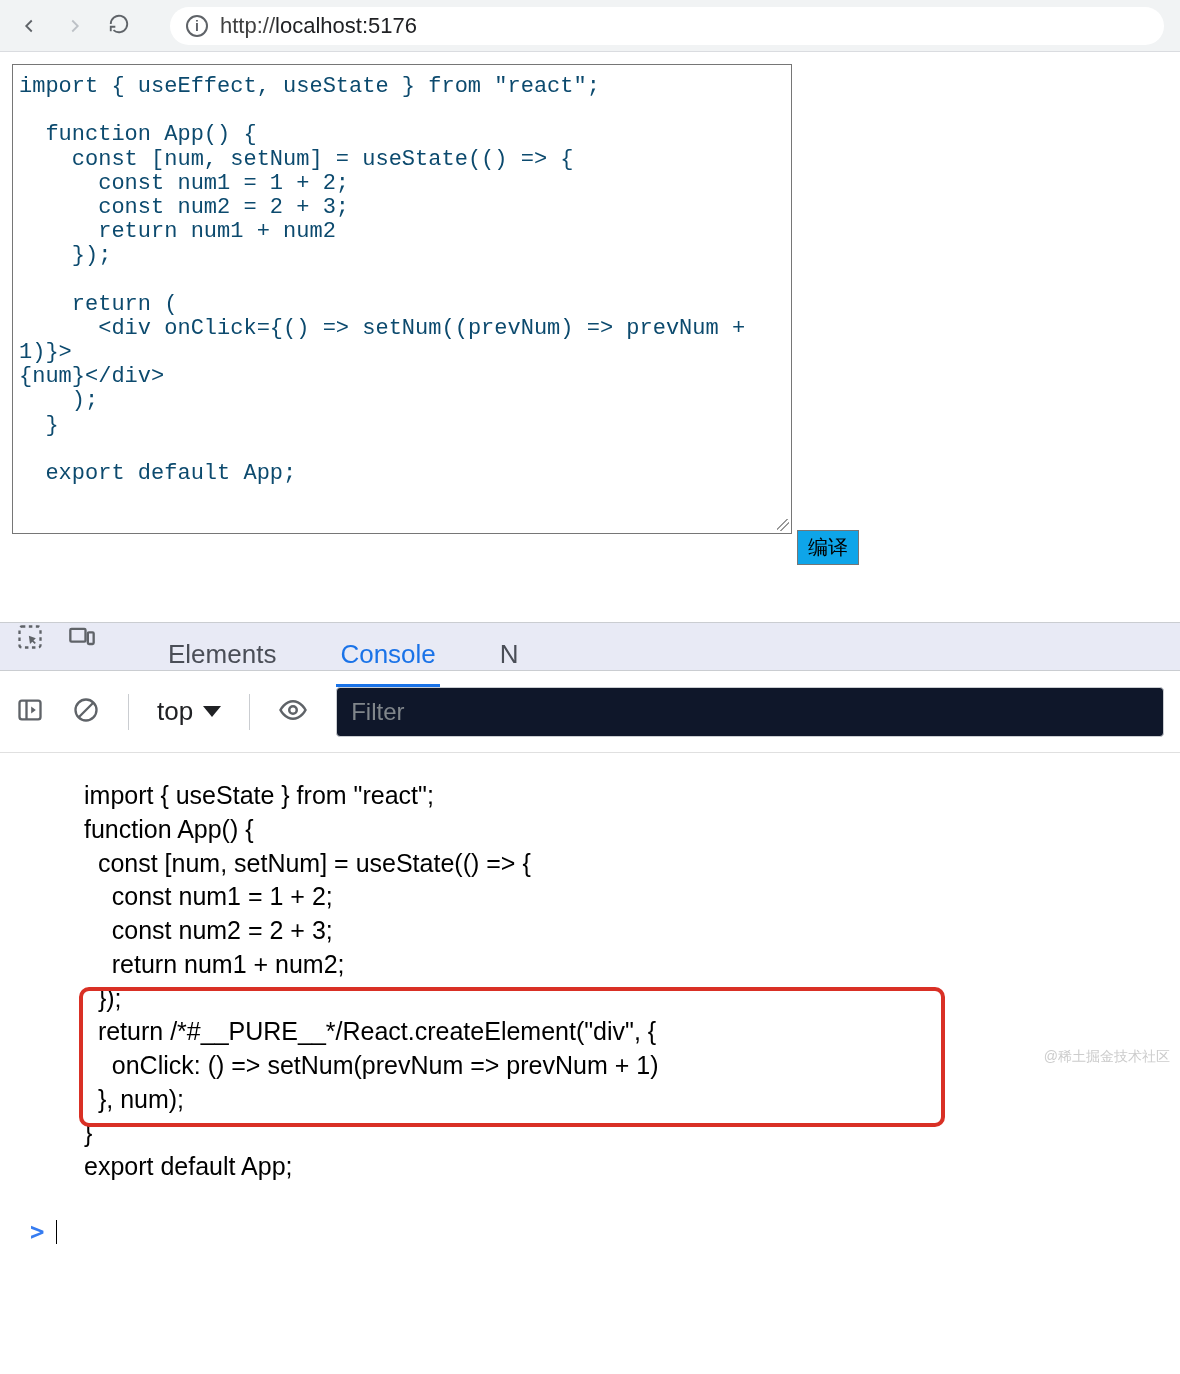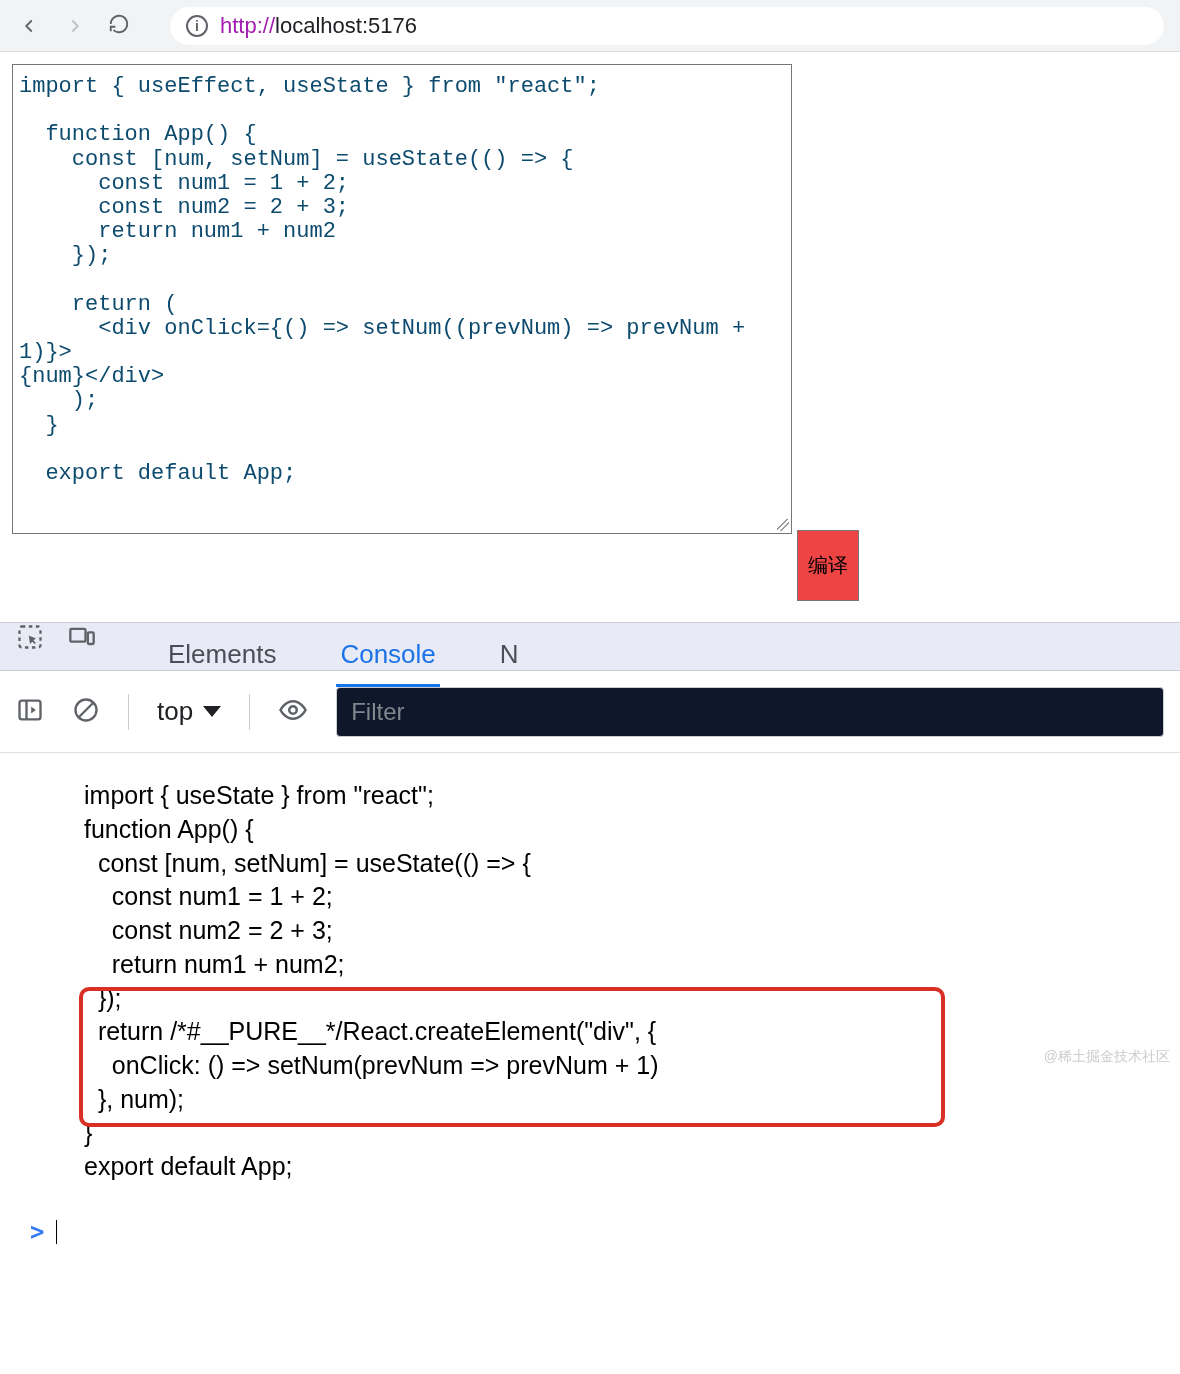--- a/index.html
+++ b/index.html
@@ -68,21 +68,21 @@
       align-items: center;
       justify-content: center;
       font-size: 14px;
       font-weight: bold;
     }
     .url-text {
       font-size: 22px;
       color: #202124;
     }
     .url-scheme {
-      color: #a21caf;
+      color: #404040;
     }
     .page-content {
       padding: 12px;
     }
     .code-box {
       border: 1px solid #767676;
       padding: 10px 6px;
       font-family: "Courier New", Courier, monospace;
       font-size: 22px;
       line-height: 1.1;
@@ -106,22 +106,22 @@
       right: 0;
       width: 12px;
       height: 12px;
       background: linear-gradient(135deg, transparent 0%, transparent 40%, #999 40%, #999 50%, transparent 50%, transparent 60%, #999 60%, #999 70%, transparent 70%);
     }
     .compile-button {
       position: absolute;
       left: 797px;
       top: 530px;
       border: 1px solid #767676;
-      background: #ef4444;
-      padding: 21px 10px;
+      background: #0ea5e9;
+      padding: 3px 10px;
       font-size: 20px;
       font-family: Arial, sans-serif;
     }
     .devtools {
       margin-top: 76px;
       border-top: 1px solid #cacdd1;
     }
     .devtools-tabs {
       display: flex;
       align-items: flex-start;

